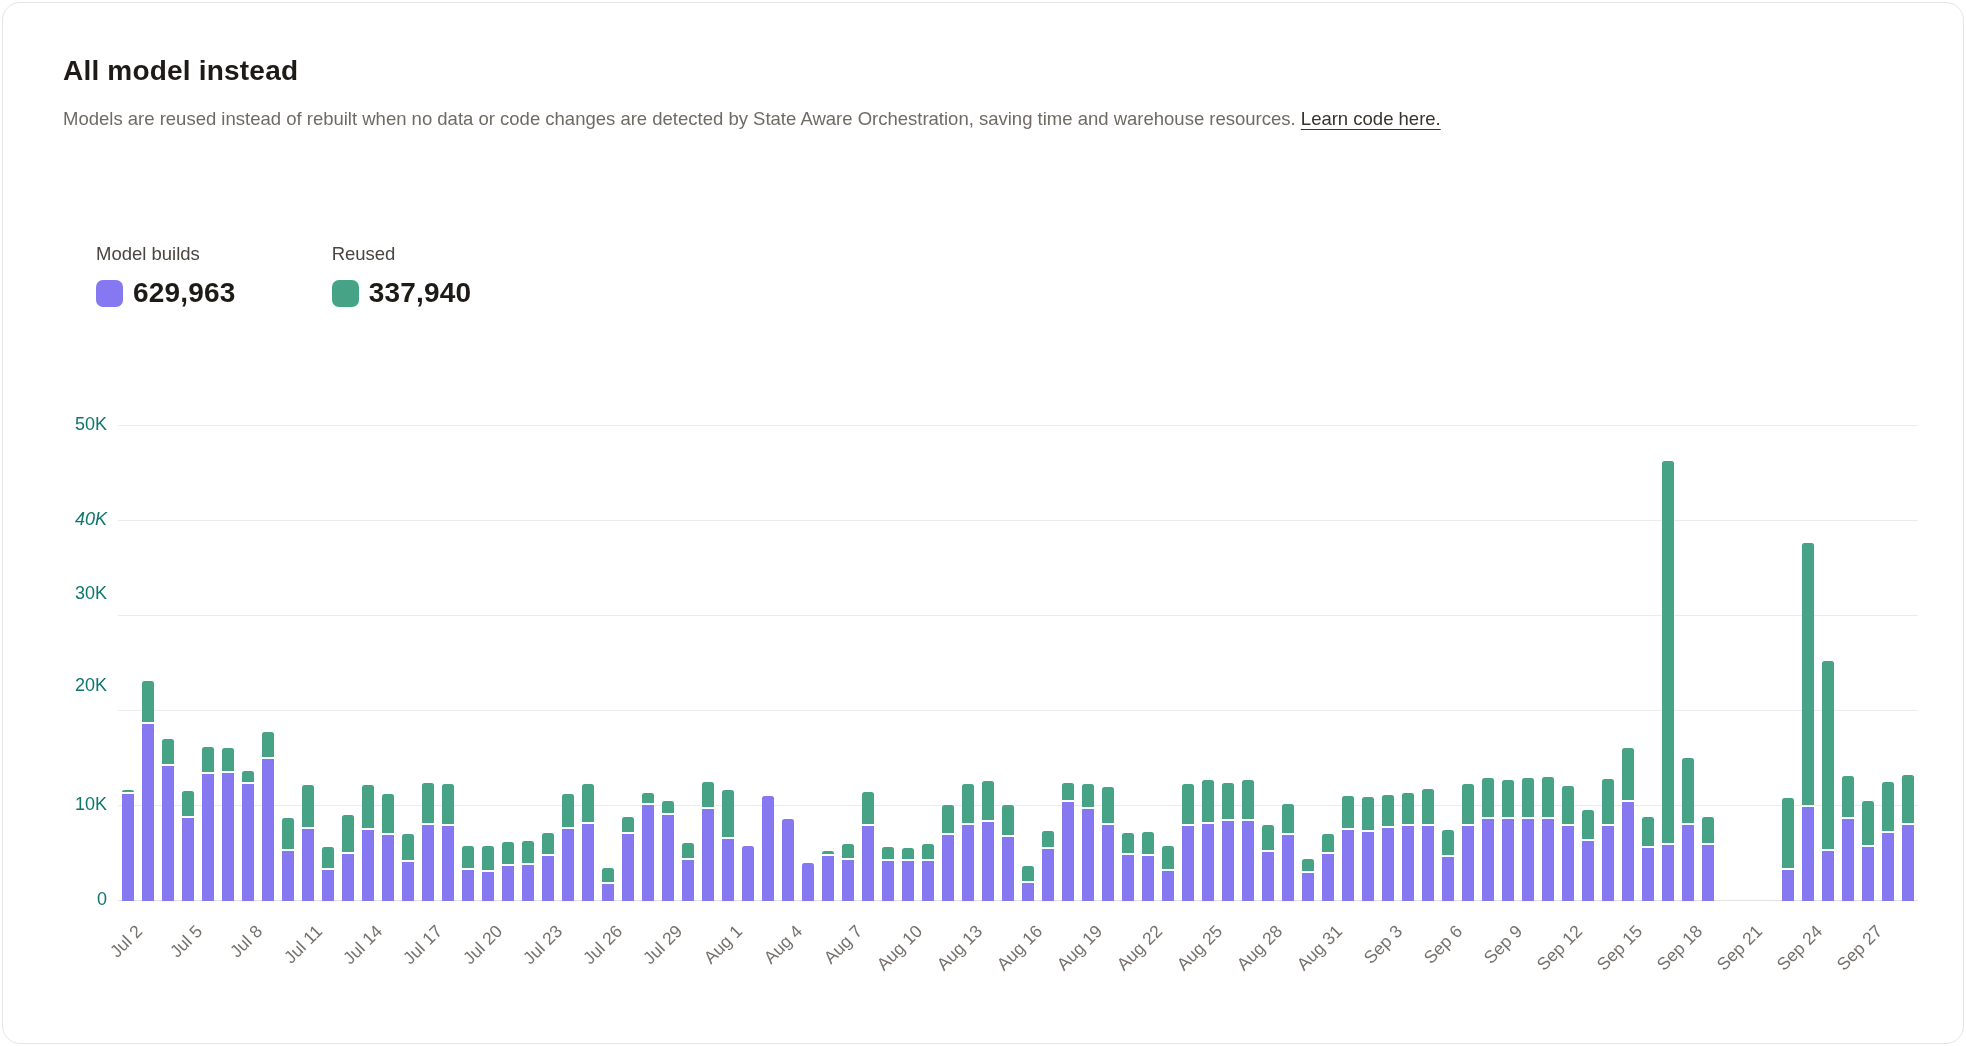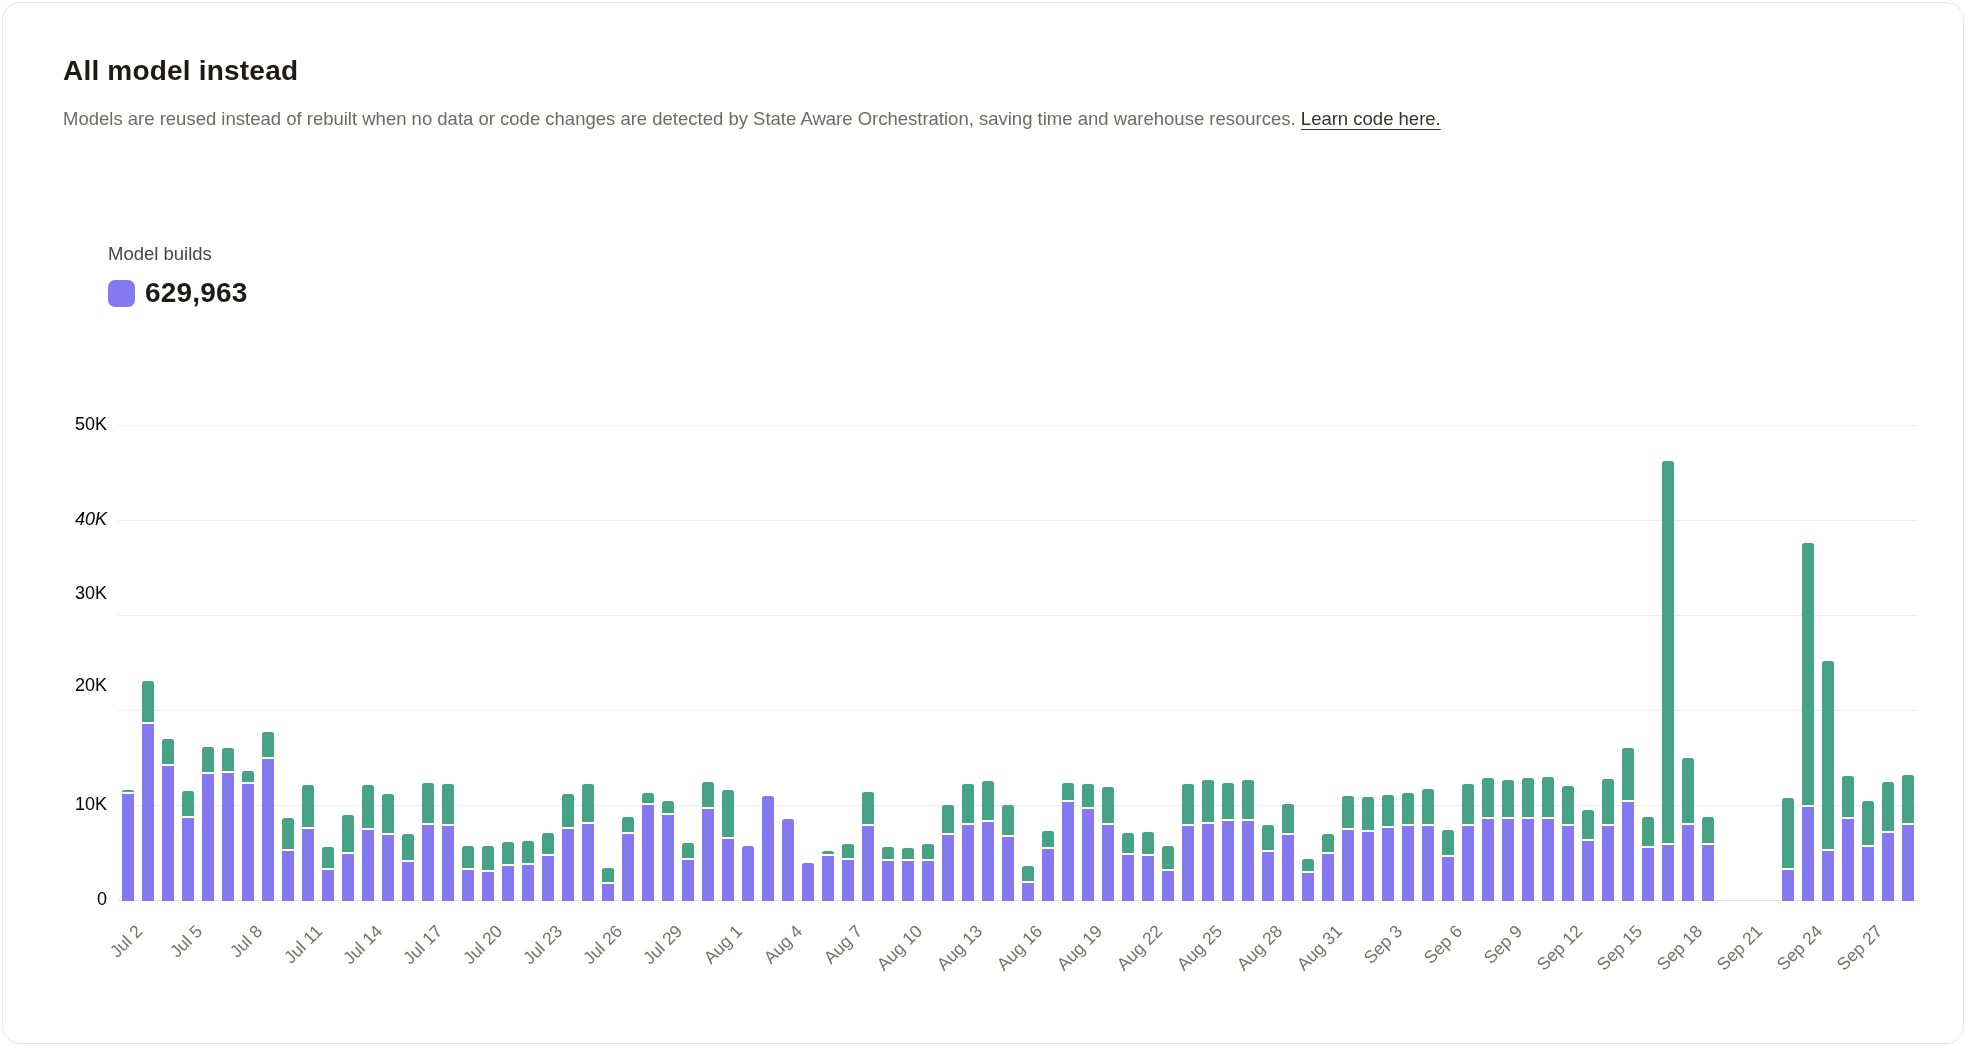--- a/index.html
+++ b/index.html
@@ -1,30 +1,30 @@
 <!DOCTYPE html>
 <html><head>
 <meta charset="utf-8">
 <style>
   html,body{margin:0;padding:0;width:1966px;height:1046px;background:#fff;overflow:hidden;
     font-family:"Liberation Sans", sans-serif;}
   .card{position:absolute;inset:2px;background:#fff;border:1px solid #e7e5e3;border-radius:18px;}
   .title{position:absolute;left:60px;top:52px;font-size:28px;font-weight:700;color:#1e1a15;letter-spacing:.2px;}
   .subtitle{position:absolute;left:60px;top:100px;width:1810px;font-size:18.5px;line-height:32px;color:#6f6a64;}
   .subtitle a{color:#37322c;text-decoration:underline;text-underline-offset:4px;font-weight:400;cursor:pointer;}
-  .legend{position:absolute;left:105px;top:240px;display:flex;gap:96px;}
+  .legend{position:absolute;left:93px;top:240px;display:flex;gap:96px;}
   .legend .group{display:flex;flex-direction:column;gap:12px;}
   .legend .lab{font-size:18.5px;color:#4a453f;}
   .legend .valrow{display:flex;align-items:center;gap:10px;}
   .legend .swatch{width:27px;height:27px;border-radius:7px;}
   .legend .val{font-size:28px;font-weight:700;color:#1e1a15;letter-spacing:.2px;}
   
   .gridline{position:absolute;left:115px;width:1800px;height:1px;background:#ececec;}
   .gridline.zero{background:#e3e2e1;}
-  .ylab{position:absolute;left:28px;width:76px;text-align:right;font-size:18px;color:#000000;}
+  .ylab{position:absolute;left:28px;width:76px;text-align:right;font-size:18px;color:#0f766e;}
   .plot{position:absolute;left:115px;top:423px;width:1800px;height:475px;display:flex;align-items:flex-end;}
   .slot{position:relative;width:20px;height:100%;}
   .bar{position:absolute;left:4px;bottom:0;width:12px;display:flex;flex-direction:column;justify-content:flex-end;}
   .seg{width:100%;}
   .seg.cap{border-radius:2.5px 2.5px 0 0;}
   .seg.gap{margin-bottom:2px;}
   .xlabels{position:absolute;left:115px;top:906px;width:1800px;height:90px;}
   .xlab{position:absolute;top:12px;white-space:nowrap;font-size:17.5px;color:#76716c;
         transform:translate(-100%,0) rotate(-45deg);transform-origin:100% 0;}
 </style>
@@ -37,20 +37,27 @@
   <div class="subtitle"><span>Models are reused instead of rebuilt when no data or code changes are detected by State Aware Orchestration, saving time and warehouse resources.</span>
     <a>Learn code here.</a>
   </div>
 
   <div class="legend">
     <div class="group">
       <span class="lab">Model builds</span>
       <span class="valrow">
         <span class="swatch" style="background: rgb(134, 120, 240);"></span>
         <span class="val">629,963</span>
+      </span>
+    </div>
+    <div class="group">
+      <span class="lab">Reused</span>
+      <span class="valrow">
+        <span class="swatch" style="background: rgb(71, 163, 134);"></span>
+        <span class="val">337,940</span>
       </span>
     </div>
   </div>
 
   <div id="yaxis">
       <div class="gridline zero" style="top: 897px;"></div>
       <div class="ylab" style="top: 886px;">0</div>
       <div class="gridline" style="top: 802px;"></div>
       <div class="ylab" style="top: 791px;">10K</div>
       <div class="gridline" style="top: 707px;"></div>

